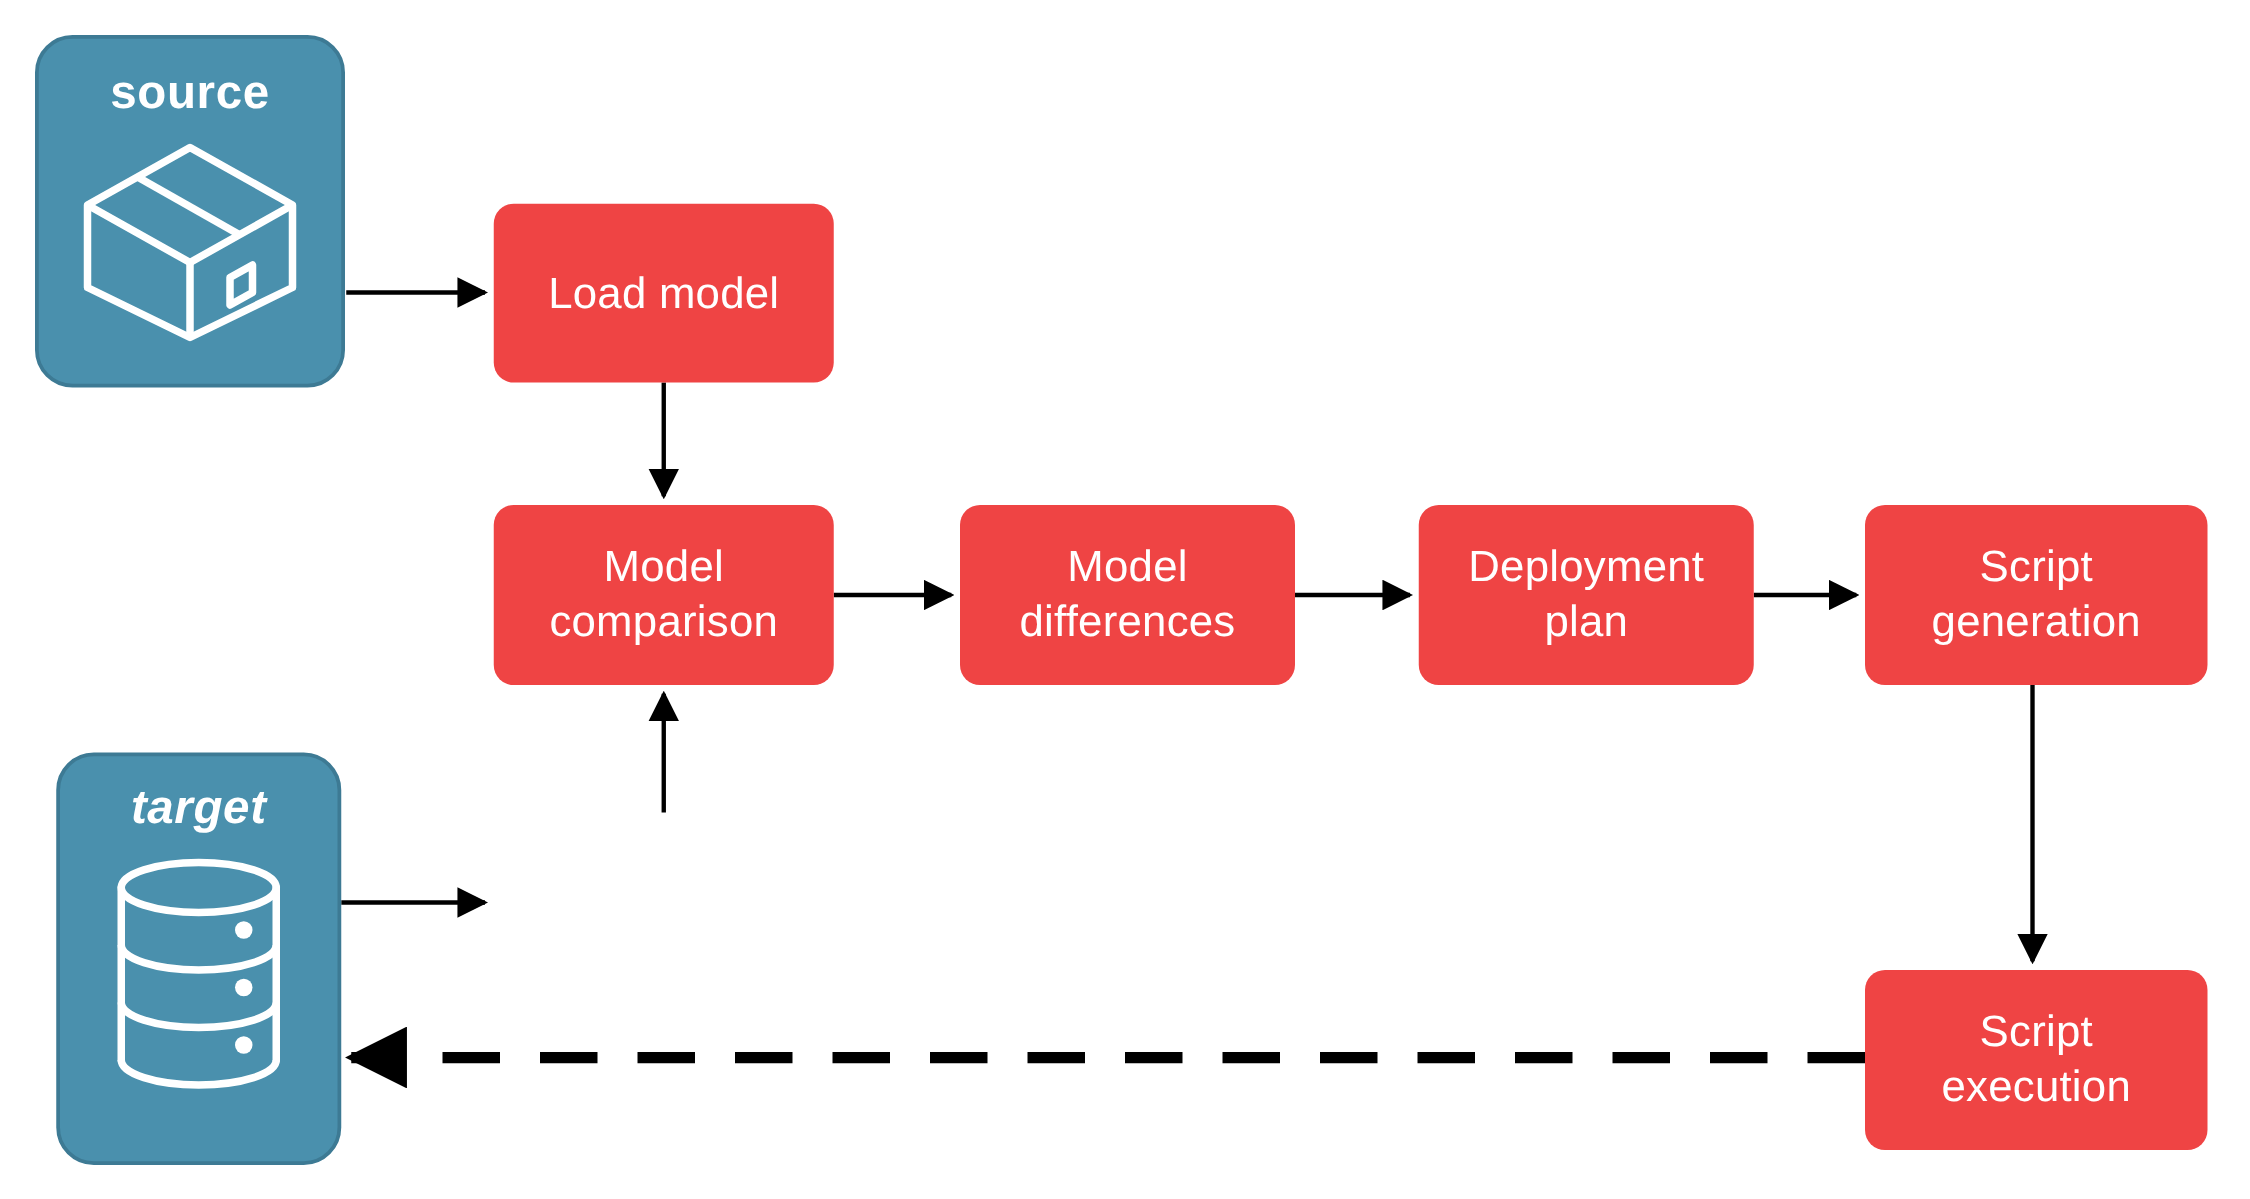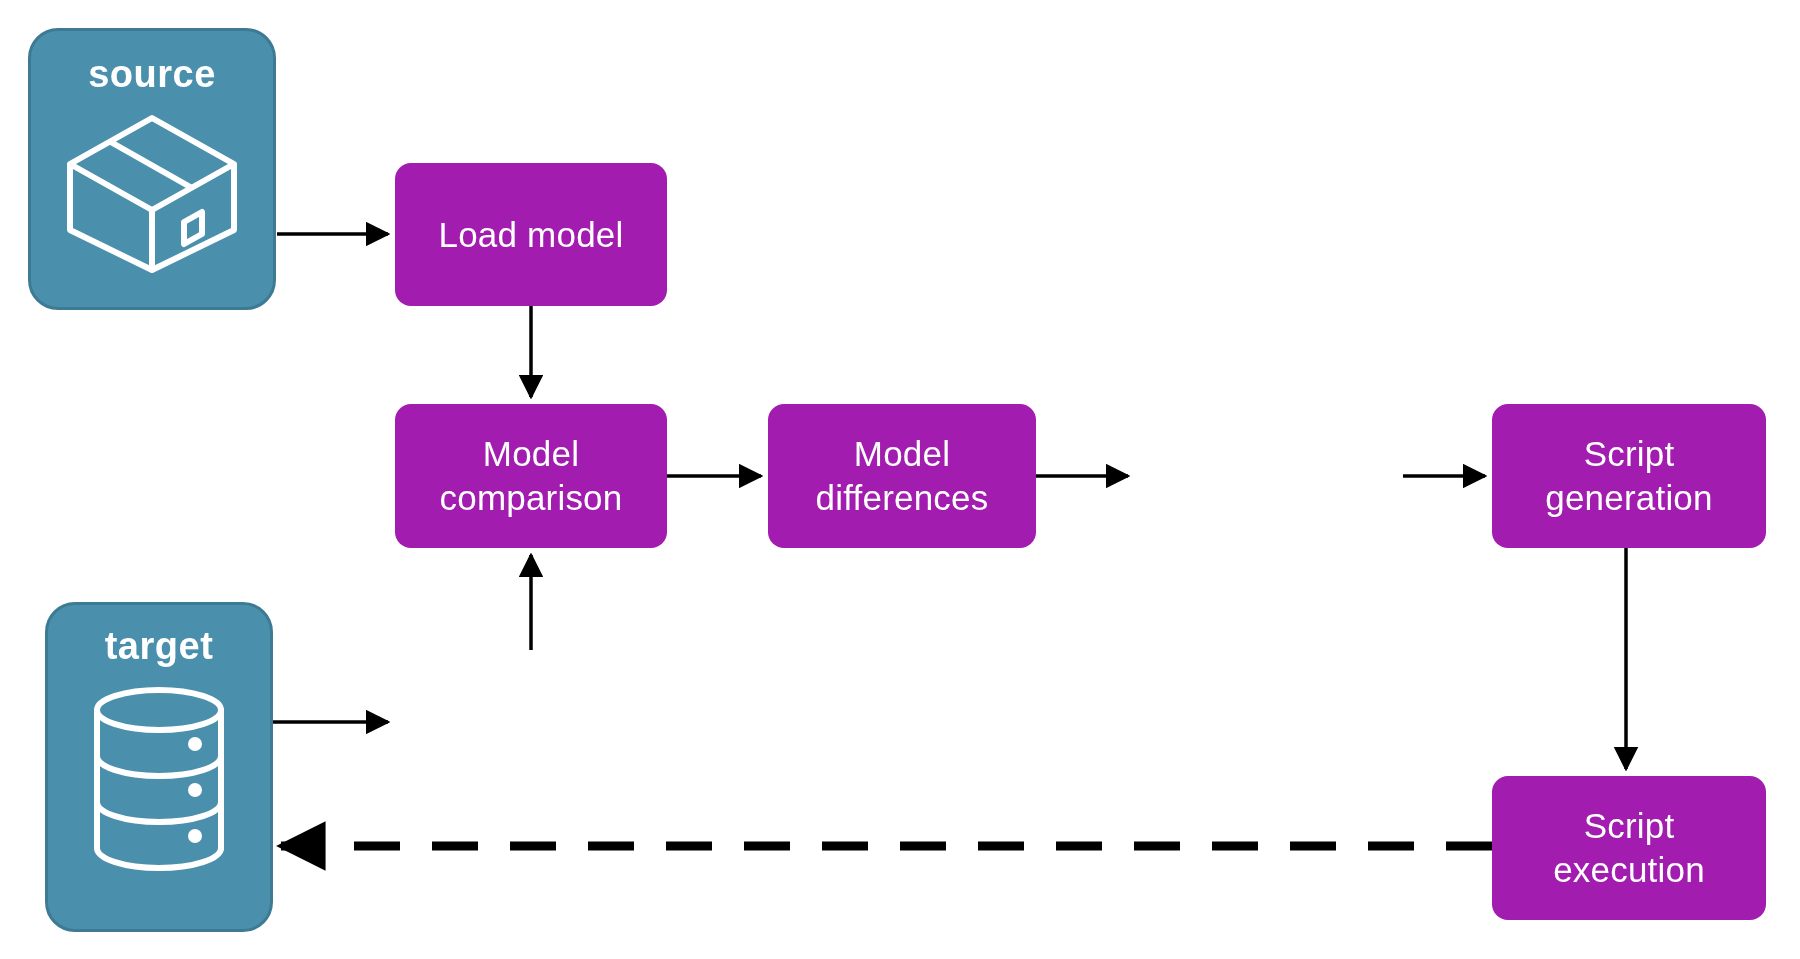--- a/index.html
+++ b/index.html
@@ -27,21 +27,21 @@
   .node {
     position: absolute;
     box-sizing: border-box;
     display: flex;
     align-items: center;
     justify-content: center;
     text-align: center;
     color: #ffffff;
   }
   .process {
-    background: #a21caf;
+    background: #ef4444;
     border-radius: 16px;
     font-size: 35px;
     line-height: 1.25;
     font-weight: 400;
     letter-spacing: 0.2px;
   }
   .endpoint {
     background: #4a90ad;
     border: 3px solid #3d7a94;
     border-radius: 30px;
@@ -124,21 +124,21 @@
         <path d="M90 100 L90 160" stroke="#ffffff" stroke-width="6" stroke-linejoin="round" fill="none"></path>
 
         <path d="M47 31 L130 78" stroke="#ffffff" stroke-width="6" stroke-linejoin="round" fill="none"></path>
 
         <path d="M122 112 L140 102 L140 124 L122 134 Z" stroke="#ffffff" stroke-width="6" stroke-linejoin="round" fill="none"></path>
       </svg>
     </div>
   </div>
 
   <div class="node endpoint" style="left:45px; top:602px; width:228px; height:330px;">
-    <div class="endpoint-label" style="margin-top:20px;">target</div>
+    <div class="endpoint-label" style="margin-top:20px;font-style:italic;">target</div>
     <div class="endpoint-icon" style="margin-top:16px;">
       <svg width="160" height="190" viewBox="0 0 160 190" fill="none">
         <ellipse cx="80" cy="26" rx="62" ry="20" stroke="#ffffff" stroke-width="6" fill="none"></ellipse>
         <path d="M18 26 L18 164" stroke="#ffffff" stroke-width="6" stroke-linecap="round"></path>
         <path d="M142 26 L142 164" stroke="#ffffff" stroke-width="6" stroke-linecap="round"></path>
         <path d="M18 164 A62 20 0 0 0 142 164" stroke="#ffffff" stroke-width="6" fill="none"></path>
         <path d="M18 72 A62 20 0 0 0 142 72" stroke="#ffffff" stroke-width="6" fill="none"></path>
         <path d="M18 118 A62 20 0 0 0 142 118" stroke="#ffffff" stroke-width="6" fill="none"></path>
         <circle cx="116" cy="60" r="7" fill="#ffffff"></circle>
         <circle cx="116" cy="106" r="7" fill="#ffffff"></circle>
@@ -154,20 +154,24 @@
   <div class="node process" style="left:395px; top:404px; width:272px; height:144px;">
     <span class="nodelabel">Model
 comparison</span>
   </div>
 
   <div class="node process" style="left:768px; top:404px; width:268px; height:144px;">
     <span class="nodelabel">Model
 differences</span>
   </div>
 
+  <div class="node process" style="left:1135px; top:404px; width:268px; height:144px;">
+    <span class="nodelabel">Deployment
+plan</span>
+  </div>
 
   <div class="node process" style="left:1492px; top:404px; width:274px; height:144px;">
     <span class="nodelabel">Script
 generation</span>
   </div>
 
 
   <div class="node process" style="left:1492px; top:776px; width:274px; height:144px;">
     <span class="nodelabel">Script
 execution</span>

